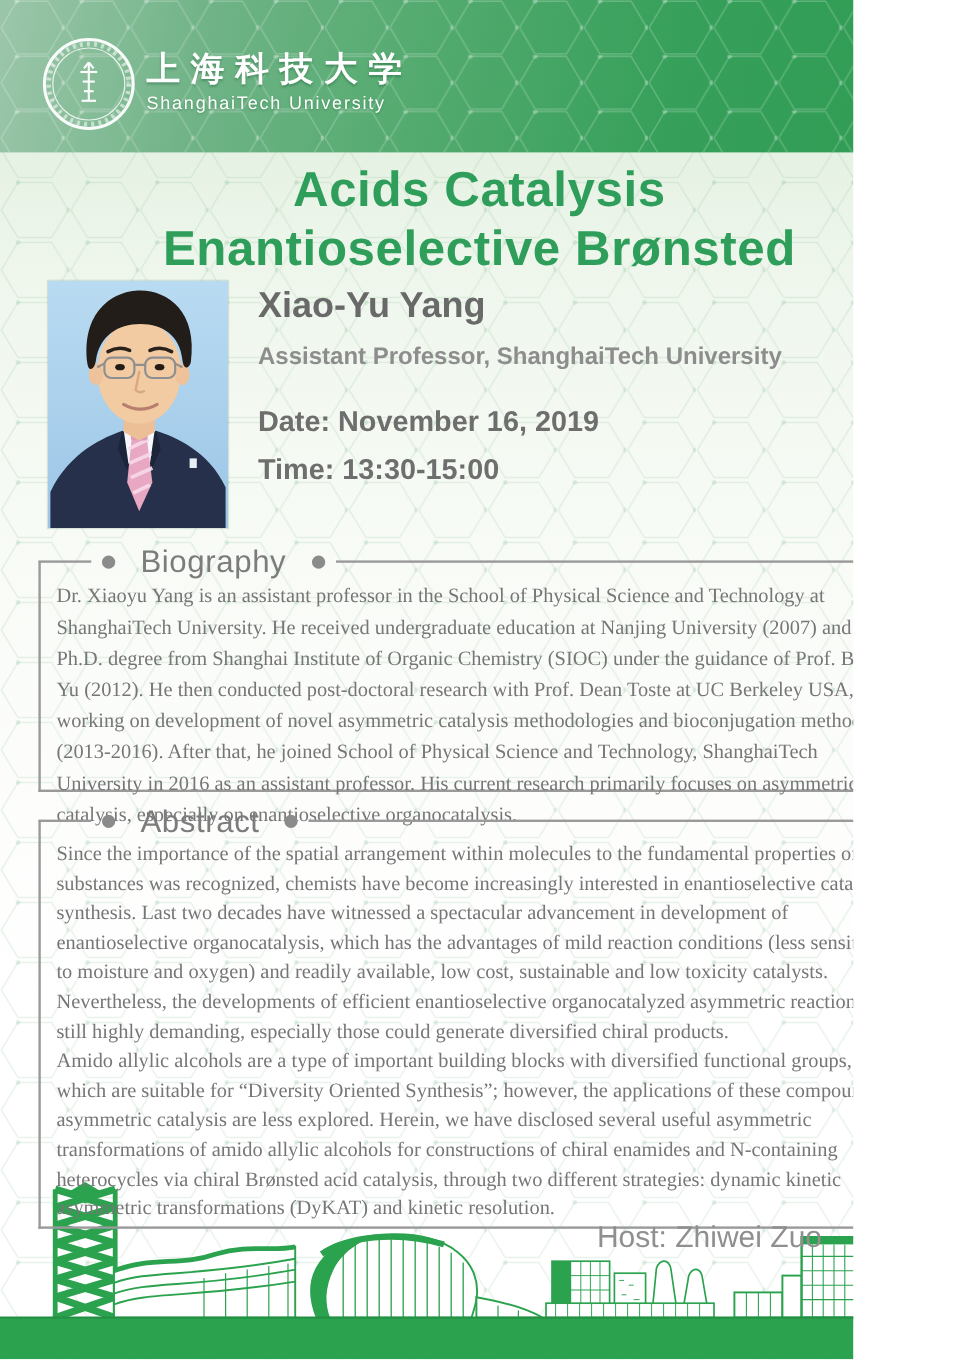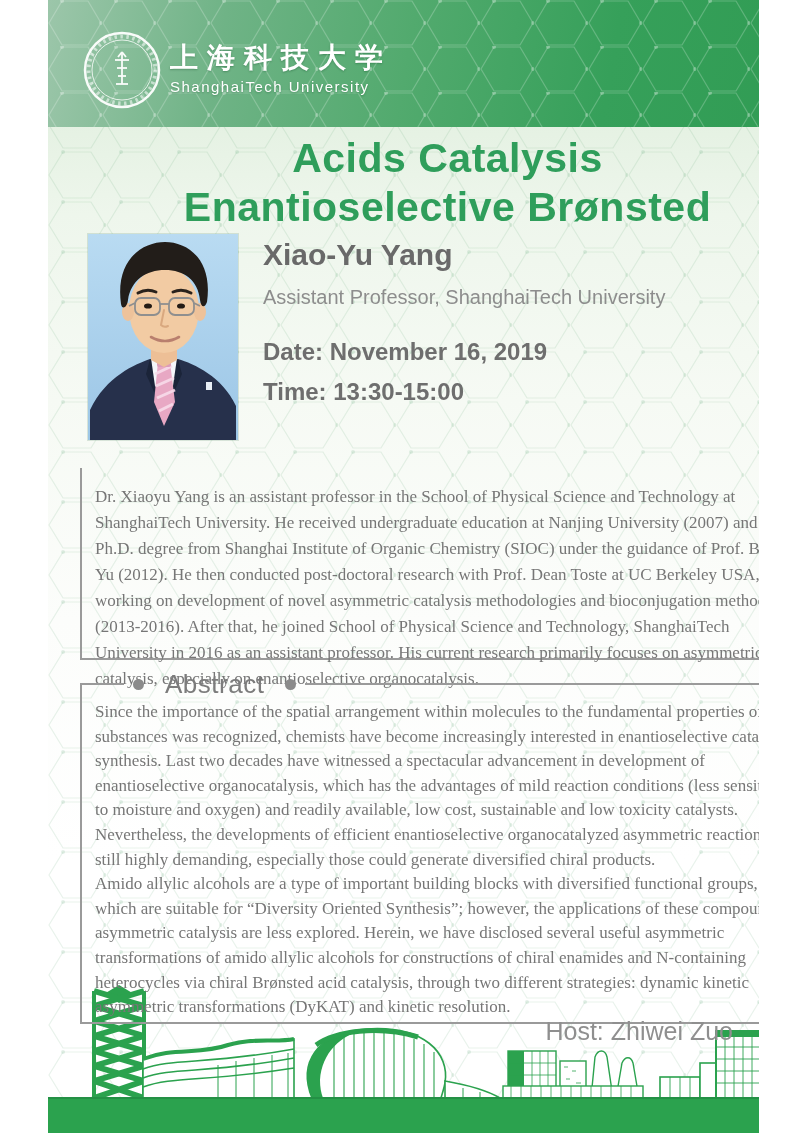--- a/index.html
+++ b/index.html
@@ -1,20 +1,19 @@
 <!DOCTYPE html>
 <html><head>
 <meta charset="utf-8">
 <style>
   html,body{margin:0;padding:0;}
   .page{
     position:relative;width:711px;height:1133px;overflow:hidden;
     font-family:"Liberation Sans",sans-serif;
     background:linear-gradient(180deg,#d7e9d7 0px,#e4f1e2 115px,#eef6ec 215px,#f6faf4 400px,#fcfdfb 620px,#ffffff 860px,#ffffff 1133px);
-    margin-left:48px;
   }
   .pattern-layer{position:absolute;left:0;top:0;z-index:0;pointer-events:none;}
   
   .header{
     position:absolute;left:0;top:0;width:799px;height:127px;z-index:2;
     background:linear-gradient(100deg,#9cc6aa 0%,#6fb386 22%,#52aa6e 45%,#36a05a 70%,#2f9b52 100%);
   }
   .header .hex-overlay{position:absolute;left:0;top:0;}
   .logo{position:absolute;left:34px;top:30px;width:80px;height:80px;}
   .uni{position:absolute;left:122px;top:42px;color:#ffffff;}
@@ -22,21 +21,21 @@
   .uni-en{font-size:15px;letter-spacing:1.5px;line-height:22px;margin-top:2px;text-shadow:0 1px 2px rgba(0,60,25,.3);}
   .division{position:absolute;left:300px;top:44px;width:492px;text-align:center;color:#ffffff;font-weight:bold;}
   .div-cn{font-size:25px;line-height:30px;letter-spacing:1px;text-shadow:0 1px 2px rgba(0,60,25,.35);}
   .div-en{font-size:23px;line-height:28px;margin-top:8px;text-shadow:0 1px 2px rgba(0,60,25,.35);}
   
   .title{position:absolute;left:0;top:134px;width:799px;z-index:2;text-align:center;
     color:#2f9e5b;font-weight:bold;font-size:41px;line-height:49px;letter-spacing:.5px;}
   
   .photo{position:absolute;left:40px;top:234px;width:150px;height:206px;z-index:2;box-shadow:0 0 0 1px rgba(120,160,130,.25);}
   .speaker-name{position:absolute;left:215px;top:238px;z-index:2;font-size:30px;font-weight:bold;color:#696969;}
-  .speaker-affil{position:absolute;left:215px;top:286px;z-index:2;font-size:20px;color:#8d8d8d;}
+  .speaker-affil{position:absolute;left:215px;top:286px;z-index:2;font-size:20px;color:#8d8d8d;font-weight:bold;}
   .meta{position:absolute;left:215px;z-index:2;font-size:24px;font-weight:bold;color:#6e6e6e;}
   .meta.date{top:338px;} .meta.time{top:378px;} .meta.loc{top:418px;}
   
   .section{position:absolute;left:32px;width:735px;box-sizing:border-box;z-index:2;
     border:2px solid #9a9a9a;border-top:none;}
   .section.bio{top:468px;height:192px;}
   .section.abs{top:684px;height:340px;}
   .section-head{position:absolute;top:-14px;left:-2px;right:-2px;height:28px;display:flex;align-items:center;}
   .hline{height:2px;background:#9a9a9a;}
   .seg1{width:44px;}
@@ -160,20 +159,27 @@
       <rect x="118" y="148" width="6" height="8" fill="#e8eef5"></rect>
     </svg>
   </div>
 
   <div class="speaker-name">Xiao-Yu Yang</div>
   <div class="speaker-affil">Assistant Professor, ShanghaiTech University</div>
   <div class="meta date">Date: November 16, 2019</div>
   <div class="meta time">Time: 13:30-15:00</div>
 
   <div class="section bio">
+    <div class="section-head">
+      <span class="hline seg1"></span>
+      <span class="dot"></span>
+      <span class="section-title">Biography</span>
+      <span class="dot"></span>
+      <span class="hline seg2"></span>
+    </div>
     <div class="section-body">Dr. Xiaoyu Yang is an assistant professor in the School of Physical Science and Technology at ShanghaiTech University. He received undergraduate education at Nanjing University (2007) and Ph.D. degree from Shanghai Institute of Organic Chemistry (SIOC) under the guidance of Prof. Biao Yu (2012). He then conducted post-doctoral research with Prof. Dean Toste at UC Berkeley USA, working on development of novel asymmetric catalysis methodologies and bioconjugation methods (2013-2016). After that, he joined School of Physical Science and Technology, ShanghaiTech University in 2016 as an assistant professor. His current research primarily focuses on asymmetric catalysis, especially on enantioselective organocatalysis.</div>
   </div>
 
   <div class="section abs">
     <div class="section-head">
       <span class="hline seg1"></span>
       <span class="dot"></span>
       <span class="section-title">Abstract</span>
       <span class="dot"></span>
       <span class="hline seg2"></span>

